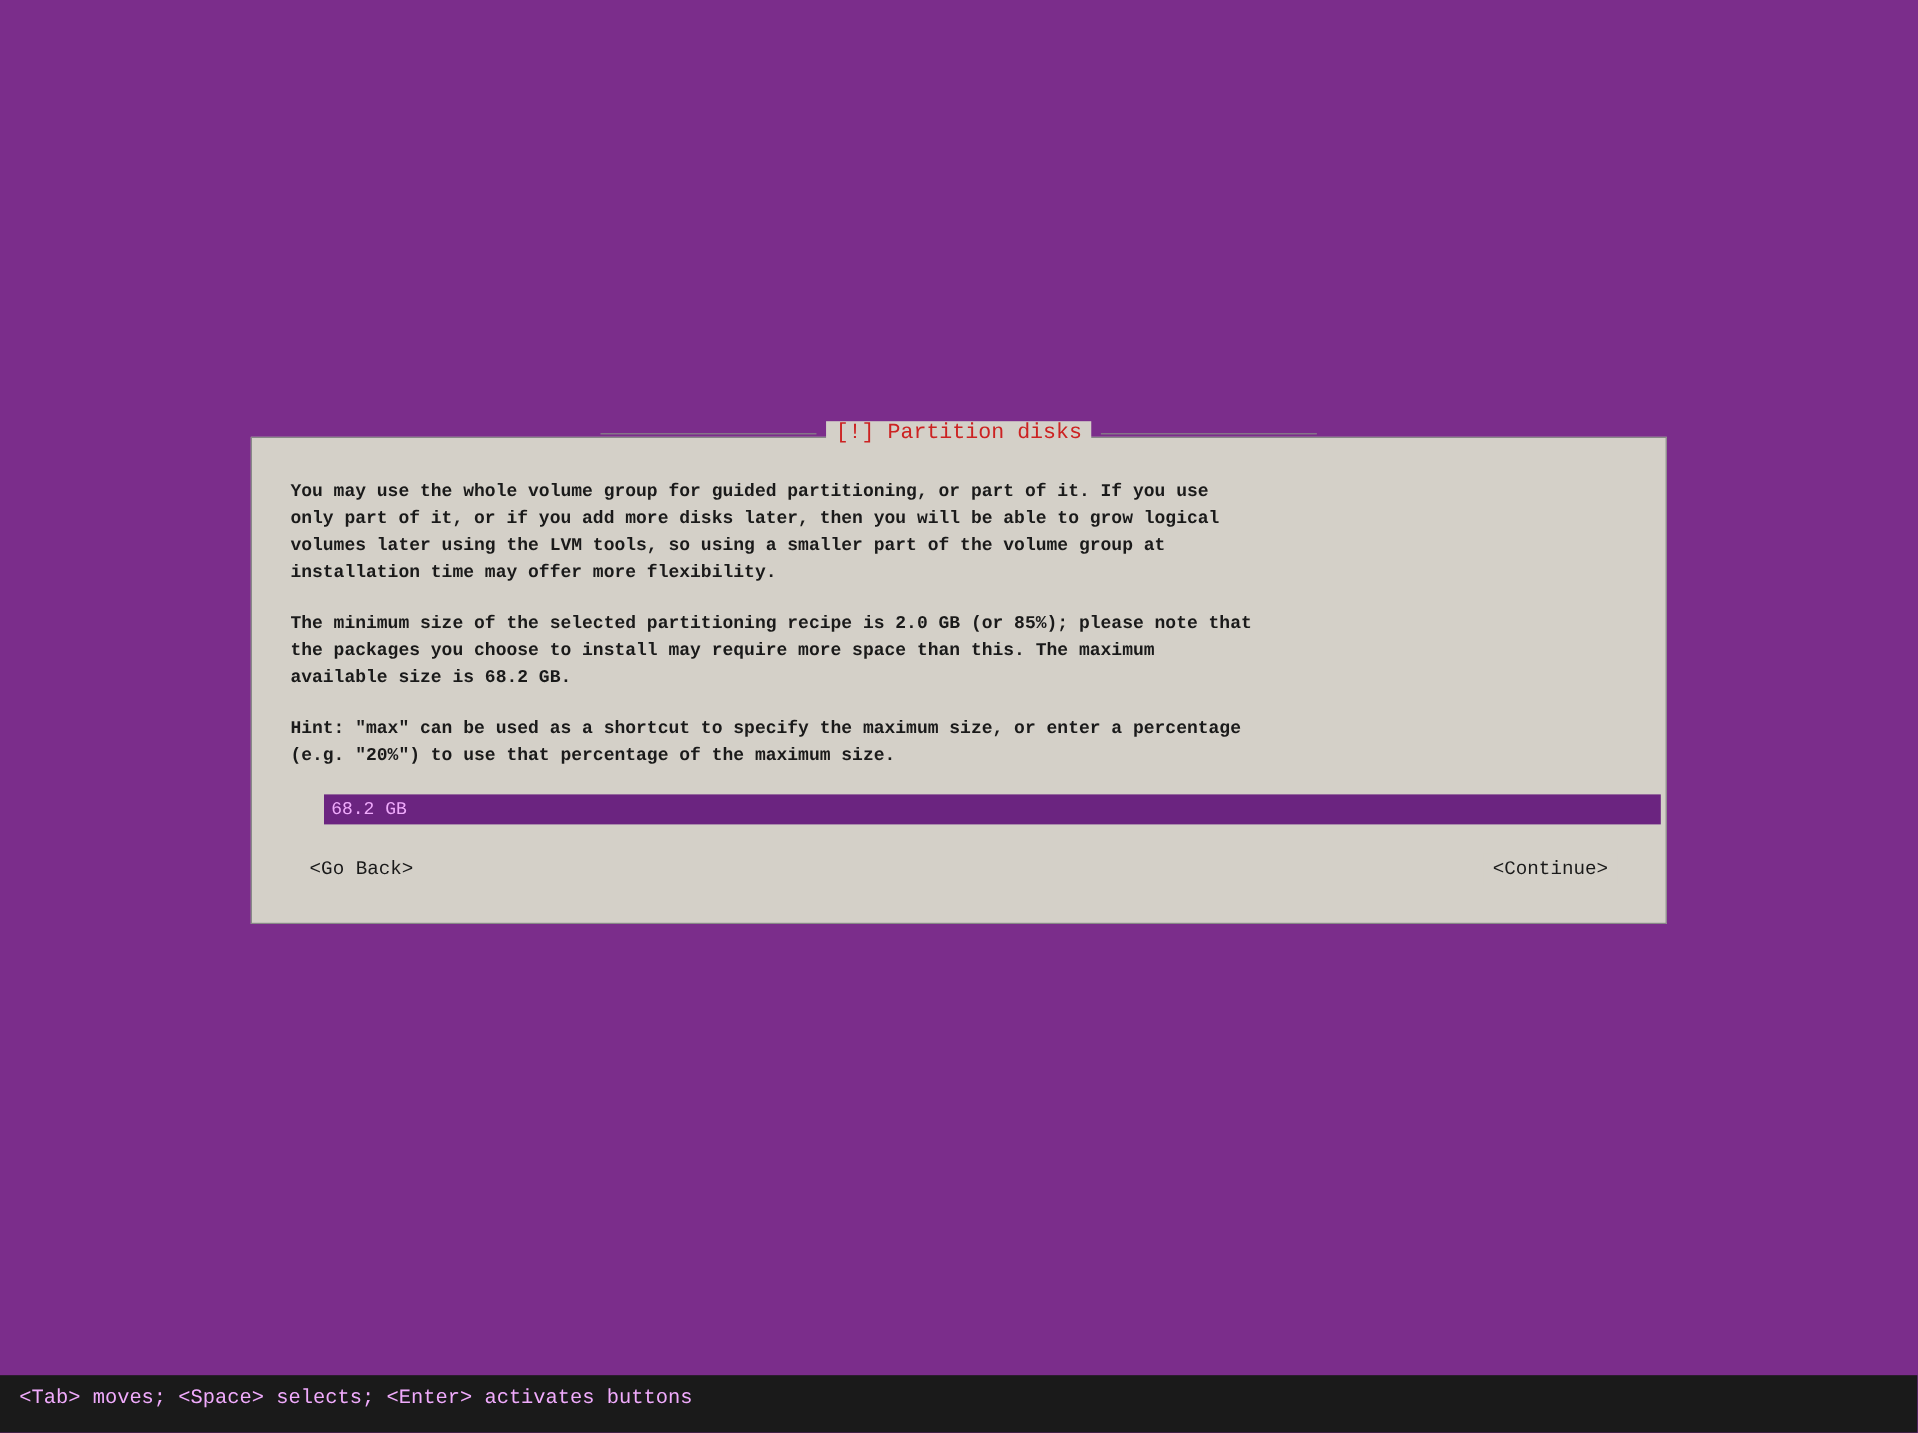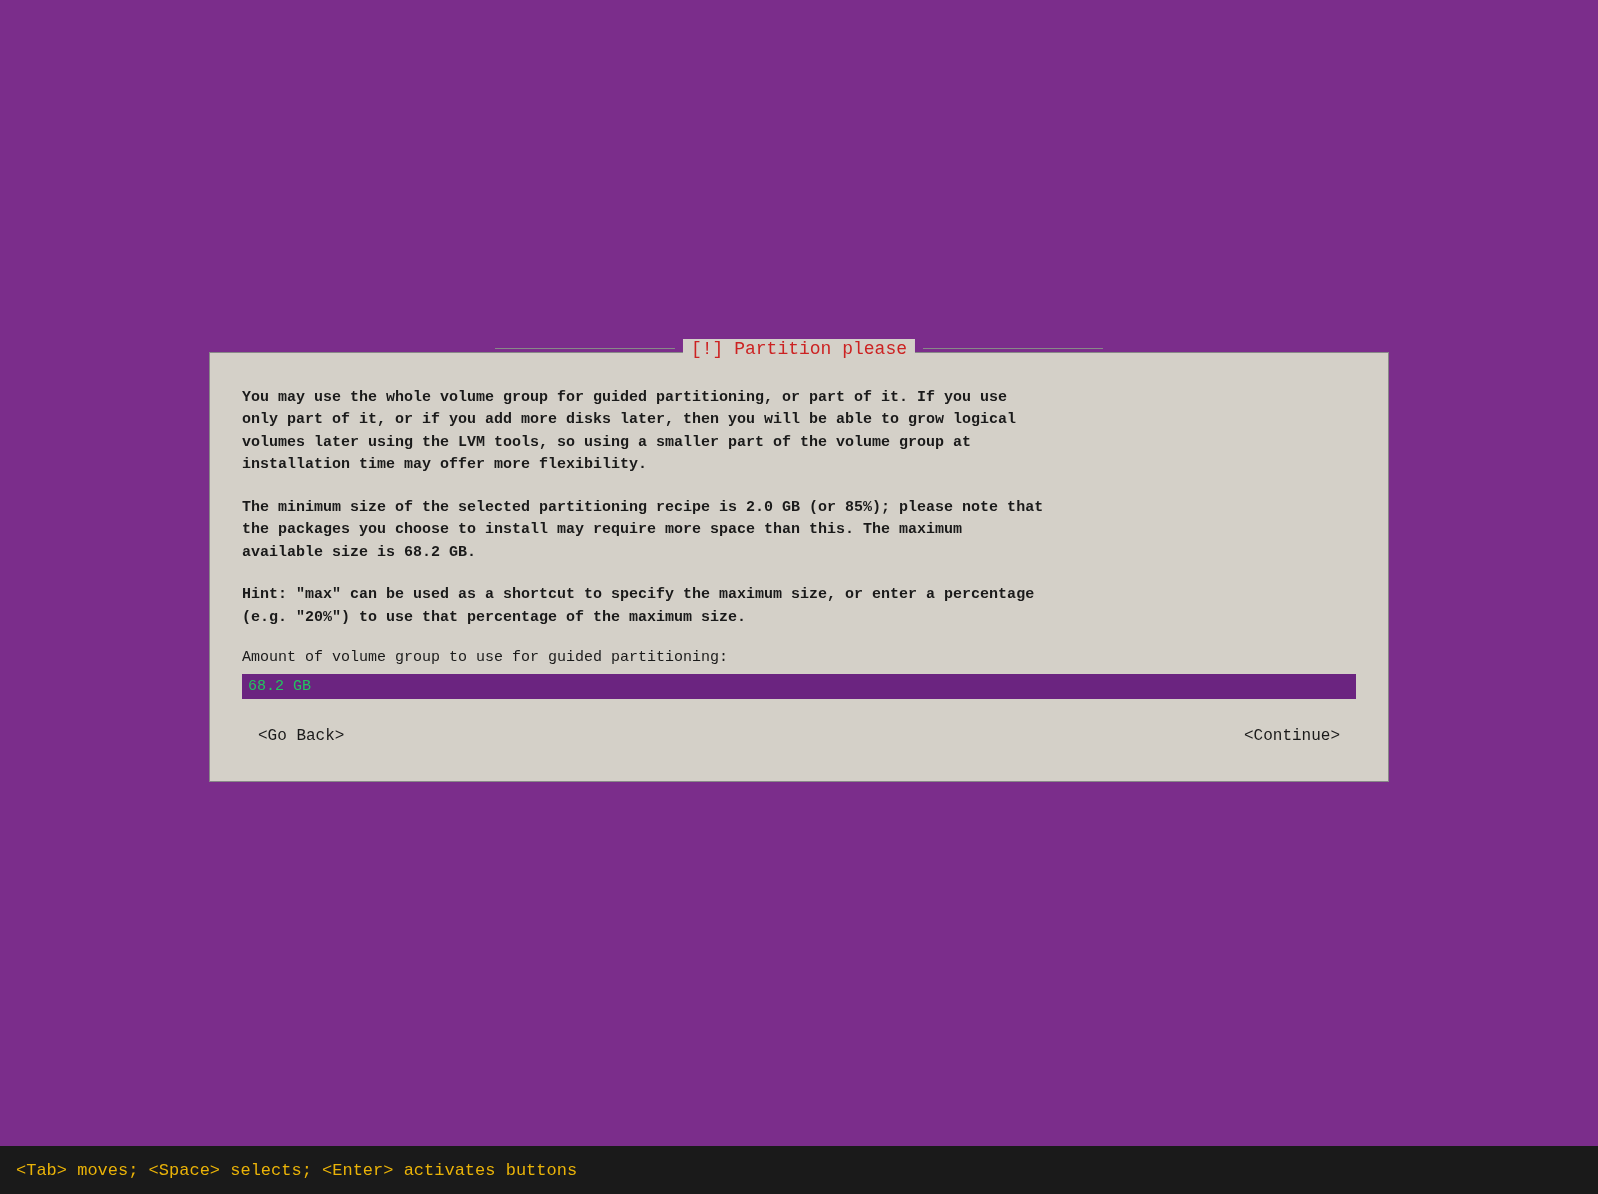--- a/index.html
+++ b/index.html
@@ -88,27 +88,28 @@
     .input-label {
       font-size: 15px;
       font-family: 'Courier New', Courier, monospace;
       color: #1a1a1a;
       margin-bottom: 8px;
     }
 
     .input-field {
       width: 100%;
       background-color: #6b2480;
-      color: #22c55e;
+      color: #f0abfc;
       font-family: 'Courier New', Courier, monospace;
       font-size: 15px;
       padding: 4px 6px;
       border: none;
       outline: none;
       cursor: text;
+      margin-left: 28px;
     }
 
     .buttons-row {
       display: flex;
       justify-content: space-between;
       margin-top: 24px;
       padding: 0 8px;
     }
 
     .dialog-button {
@@ -120,54 +121,52 @@
       cursor: pointer;
       padding: 4px 8px;
     }
 
     .bottom-bar {
       position: absolute;
       bottom: 0;
       left: 0;
       width: 100%;
       background-color: #1a1a1a;
-      color: #eab308;
+      color: #f0abfc;
       font-family: 'Courier New', Courier, monospace;
       font-size: 17px;
       padding: 10px 16px;
       min-height: 48px;
       display: flex;
-      align-items: center;
     }
   </style>
 </head>
 <body>
 
 <div class="screen">
   <div class="dialog-wrapper">
     <div class="dialog">
       <div class="dialog-title-bar">
         <div class="title-line"></div>
-        <span class="dialog-title">[!] Partition please</span>
+        <span class="dialog-title">[!] Partition disks</span>
         <div class="title-line"></div>
       </div>
 
       <div class="dialog-content">
         <div class="dialog-text" style="white-space: pre-line;">You may use the whole volume group for guided partitioning, or part of it. If you use
 only part of it, or if you add more disks later, then you will be able to grow logical
 volumes later using the LVM tools, so using a smaller part of the volume group at
 installation time may offer more flexibility.</div>
         <div class="dialog-text" style="white-space: pre-line;">The minimum size of the selected partitioning recipe is 2.0 GB (or 85%); please note that
 the packages you choose to install may require more space than this. The maximum
 available size is 68.2 GB.</div>
         <div class="dialog-text" style="white-space: pre-line;">Hint: "max" can be used as a shortcut to specify the maximum size, or enter a percentage
 (e.g. "20%") to use that percentage of the maximum size.</div>
 
         <div class="input-section">
-          <div class="input-label">Amount of volume group to use for guided partitioning:</div>
           <input class="input-field" type="text" value="68.2 GB" style="">
         </div>
 
         <div class="buttons-row">
           <button class="dialog-button">&lt;Go Back&gt;</button>
           <button class="dialog-button">&lt;Continue&gt;</button>
         </div>
       </div>
     </div>
   </div>

